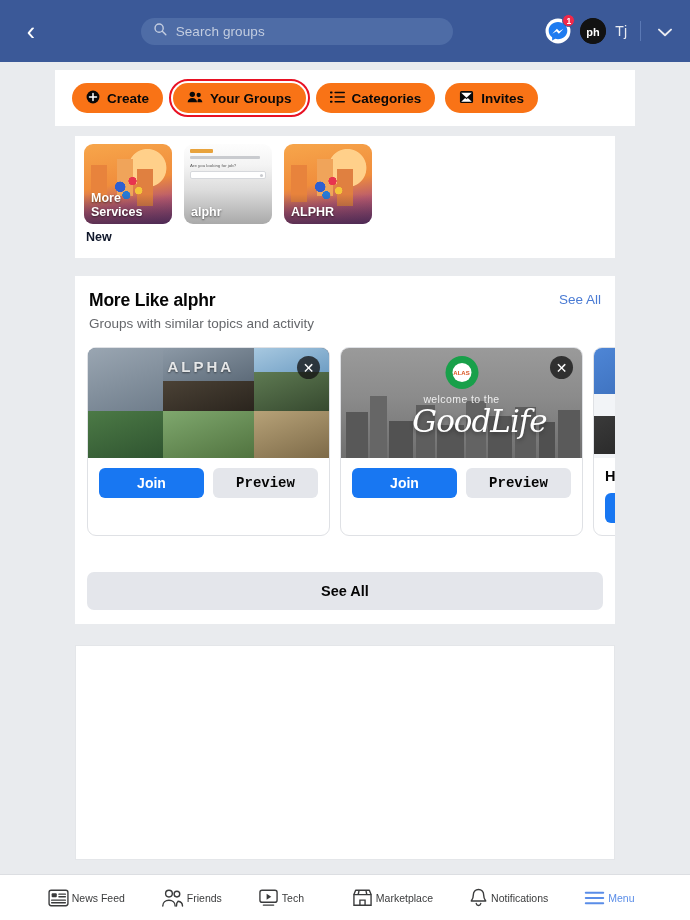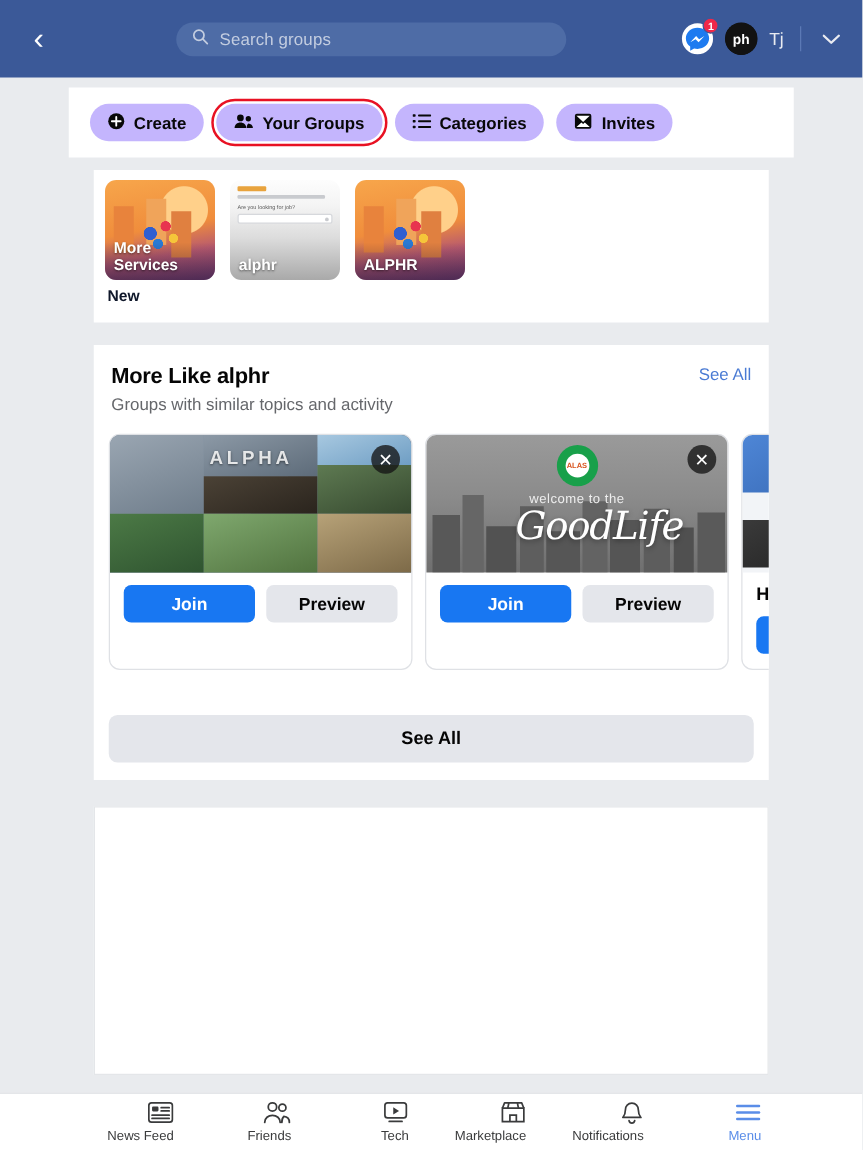--- a/index.html
+++ b/index.html
@@ -46,21 +46,21 @@
   .hdr-div { width: 1px; height: 20px; background: #5b79b5; margin: 0 4px; }
   .chev { color: #e9ebf1; font-size: 15px; cursor: pointer; padding: 0 4px; }
 
   
   .card { background: #fff; }
   .tabs-card {
     position: absolute; top: 70px; left: 55px; width: 580px; height: 56px;
     display: flex; align-items: center; padding-left: 17px; gap: 10px;
   }
   .pill {
-    height: 30px; background: #c4b5fd; border-radius: 16px;
+    height: 30px; background: #f97316; border-radius: 16px;
     display: flex; align-items: center; gap: 7px; padding: 0 14px;
     font-size: 13.5px; font-weight: bold; color: #080809; cursor: pointer;
     position: relative; white-space: nowrap;
   }
   .pill.highlighted::after {
     content: ""; position: absolute; left: -4px; top: -4px; right: -4px; bottom: -4px;
     border: 2.6px solid #e81123; border-radius: 22px; pointer-events: none;
   }
 
   
@@ -184,42 +184,42 @@
     font-size: 14.5px; font-weight: bold; color: #050505; white-space: nowrap;
     overflow: hidden; text-overflow: ellipsis; margin-bottom: 9px;
   }
   .sugg-btns { display: flex; gap: 9px; }
   .btn-join {
     flex: 1; height: 30px; background: #1877f2; color: #fff; border: none; border-radius: 6px;
     font-size: 14px; font-weight: bold; cursor: pointer; font-family: inherit;
   }
   .btn-prev {
     flex: 1; height: 30px; background: #e4e6eb; color: #050505; border: none; border-radius: 6px;
-    font-size: 14px; font-weight: bold; cursor: pointer; font-family: Liberation Sans, sans-serif;
+    font-size: 14px; font-weight: bold; cursor: pointer; font-family: Liberation Mono, monospace;
   }
   .see-all-btn {
     position: absolute; left: 12px; bottom: 14px; width: 516px; height: 38px;
     background: #e4e6eb; border: none; border-radius: 7px; font-size: 14.5px;
     font-weight: bold; color: #050505; cursor: pointer; font-family: inherit;
   }
 
   
   .empty-card {
     position: absolute; top: 645px; left: 75px; width: 540px; height: 215px;
     border: 1px solid #e4e6e9;
   }
 
   
   .bottom-nav {
     position: absolute; left: 0; bottom: 0; width: 690px; height: 46px;
     background: #fff; border-top: 1px solid #dcdee2;
     display: flex; align-items: center; justify-content: center; gap: 36px;
   }
   .nav-item {
-    display: flex; flex-direction: column; align-items: flex-end; gap: 3px;
+    display: flex; align-items: center; gap: 3px;
     cursor: pointer; min-width: 58px;
   }
   .nav-lbl { font-size: 10.5px; color: #3a3b3c; }
   .nav-item.active .nav-lbl { color: #5a8de8; }
   .nav-ico { height: 19px; display: flex; align-items: center; justify-content: center; }
 </style>
 </head>
 <body>
 
 <div id="app">

